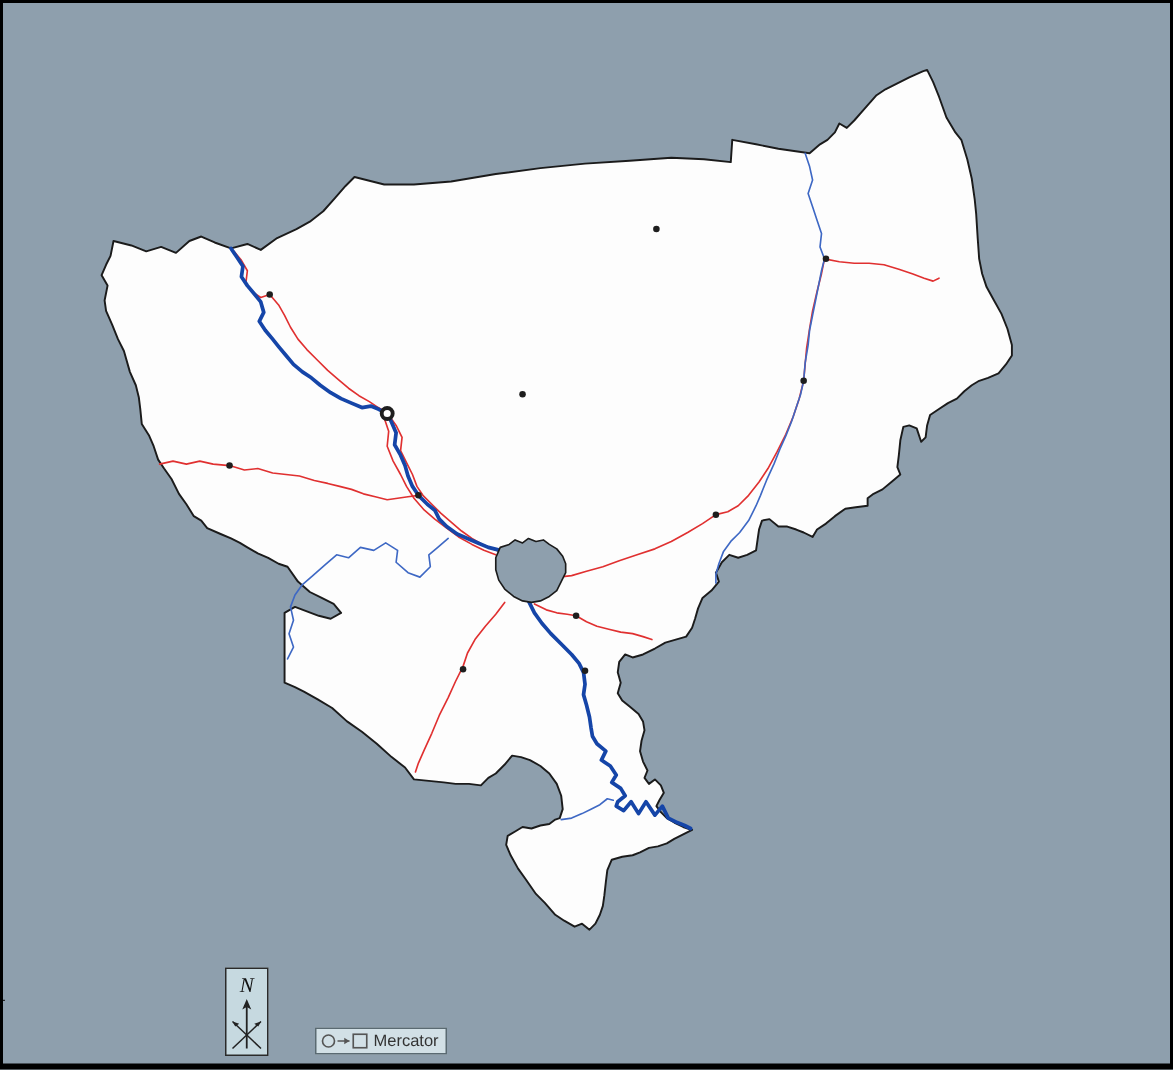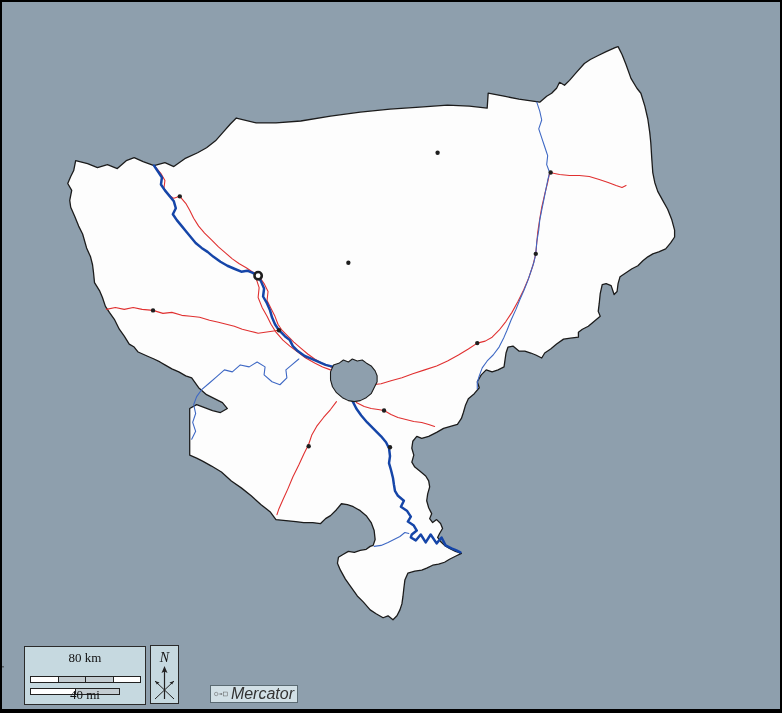--- a/index.html
+++ b/index.html
@@ -39,21 +39,21 @@
   #north-box{left:148px;top:643px;width:29px;height:59px;text-align:center;}
   #north-label{
     font-family:"Liberation Serif","DejaVu Serif",serif;
     font-style:italic;font-size:14px;color:#111;margin-top:4px;
   }
   #mercator-box{
     left:208px;top:683px;width:88px;height:18px;
     background:#D2E0E6;border:1px solid #5a6a72;
     display:flex;align-items:center;padding:0 3px;
   }
-  #mercator-label{font-size:16px;color:#333;margin-left:3px;font-style:italic;}
+  #mercator-label{font-size:11px;color:#333;margin-left:3px;}
   #copyright{
     position:absolute;left:2px;bottom:8px;
     transform:rotate(-90deg);transform-origin:0 100%;
     font-size:9.5px;color:#222;letter-spacing:.3px;white-space:nowrap;
   }
 </style>
 </head>
 <body>
 
 <div id="frame">
@@ -87,34 +87,20 @@
         <circle cx="151" cy="311" r="2.2" fill="#1e1e1e"></circle>
         <circle cx="278" cy="331" r="2.2" fill="#1e1e1e"></circle>
         <circle cx="478" cy="344" r="2.2" fill="#1e1e1e"></circle>
         <circle cx="384" cy="412" r="2.2" fill="#1e1e1e"></circle>
         <circle cx="390" cy="449" r="2.2" fill="#1e1e1e"></circle>
         <circle cx="308" cy="448" r="2.2" fill="#1e1e1e"></circle>
         <circle cx="257" cy="276" r="3.7" fill="#fff" stroke="#1e1e1e" stroke-width="2.6"></circle>
       </g>
   </svg>
 
-  <div id="scale-box" class="legend-box">
-    <div id="km-label" class="scale-label">80 km</div>
-    <div id="km-bar" class="bar">
-      <div class="seg" style="background:#fff"></div>
-      <div class="seg" style="background:#c3ccd1"></div>
-      <div class="seg" style="background:#c3ccd1"></div>
-      <div class="seg" style="background:#fff"></div>
-    </div>
-    <div id="mi-bar" class="bar">
-      <div class="seg" style="background:#fff"></div>
-      <div class="seg" style="background:#c3ccd1"></div>
-    </div>
-    <div id="mi-label" class="scale-label" style="position:absolute;bottom:2px;width:100%;">40 mi</div>
-  </div>
 
   <div id="north-box" class="legend-box">
     <div id="north-label">N</div>
     <svg width="27" height="36" viewBox="0 0 27 36">
       <line x1="13.5" y1="4" x2="13.5" y2="33" stroke="#222" stroke-width="1.2"></line>
       <path d="M13.5,0 L10.5,7 L13.5,5.4 L16.5,7 Z" fill="#222"></path>
       <line x1="4" y1="15" x2="23" y2="33" stroke="#222" stroke-width="1"></line>
       <line x1="23" y1="15" x2="4" y2="33" stroke="#222" stroke-width="1"></line>
       <path d="M4,15 L8.5,16.5 L5.8,18.4 Z" fill="#222"></path>
       <path d="M23,15 L18.5,16.5 L21.2,18.4 Z" fill="#222"></path>

